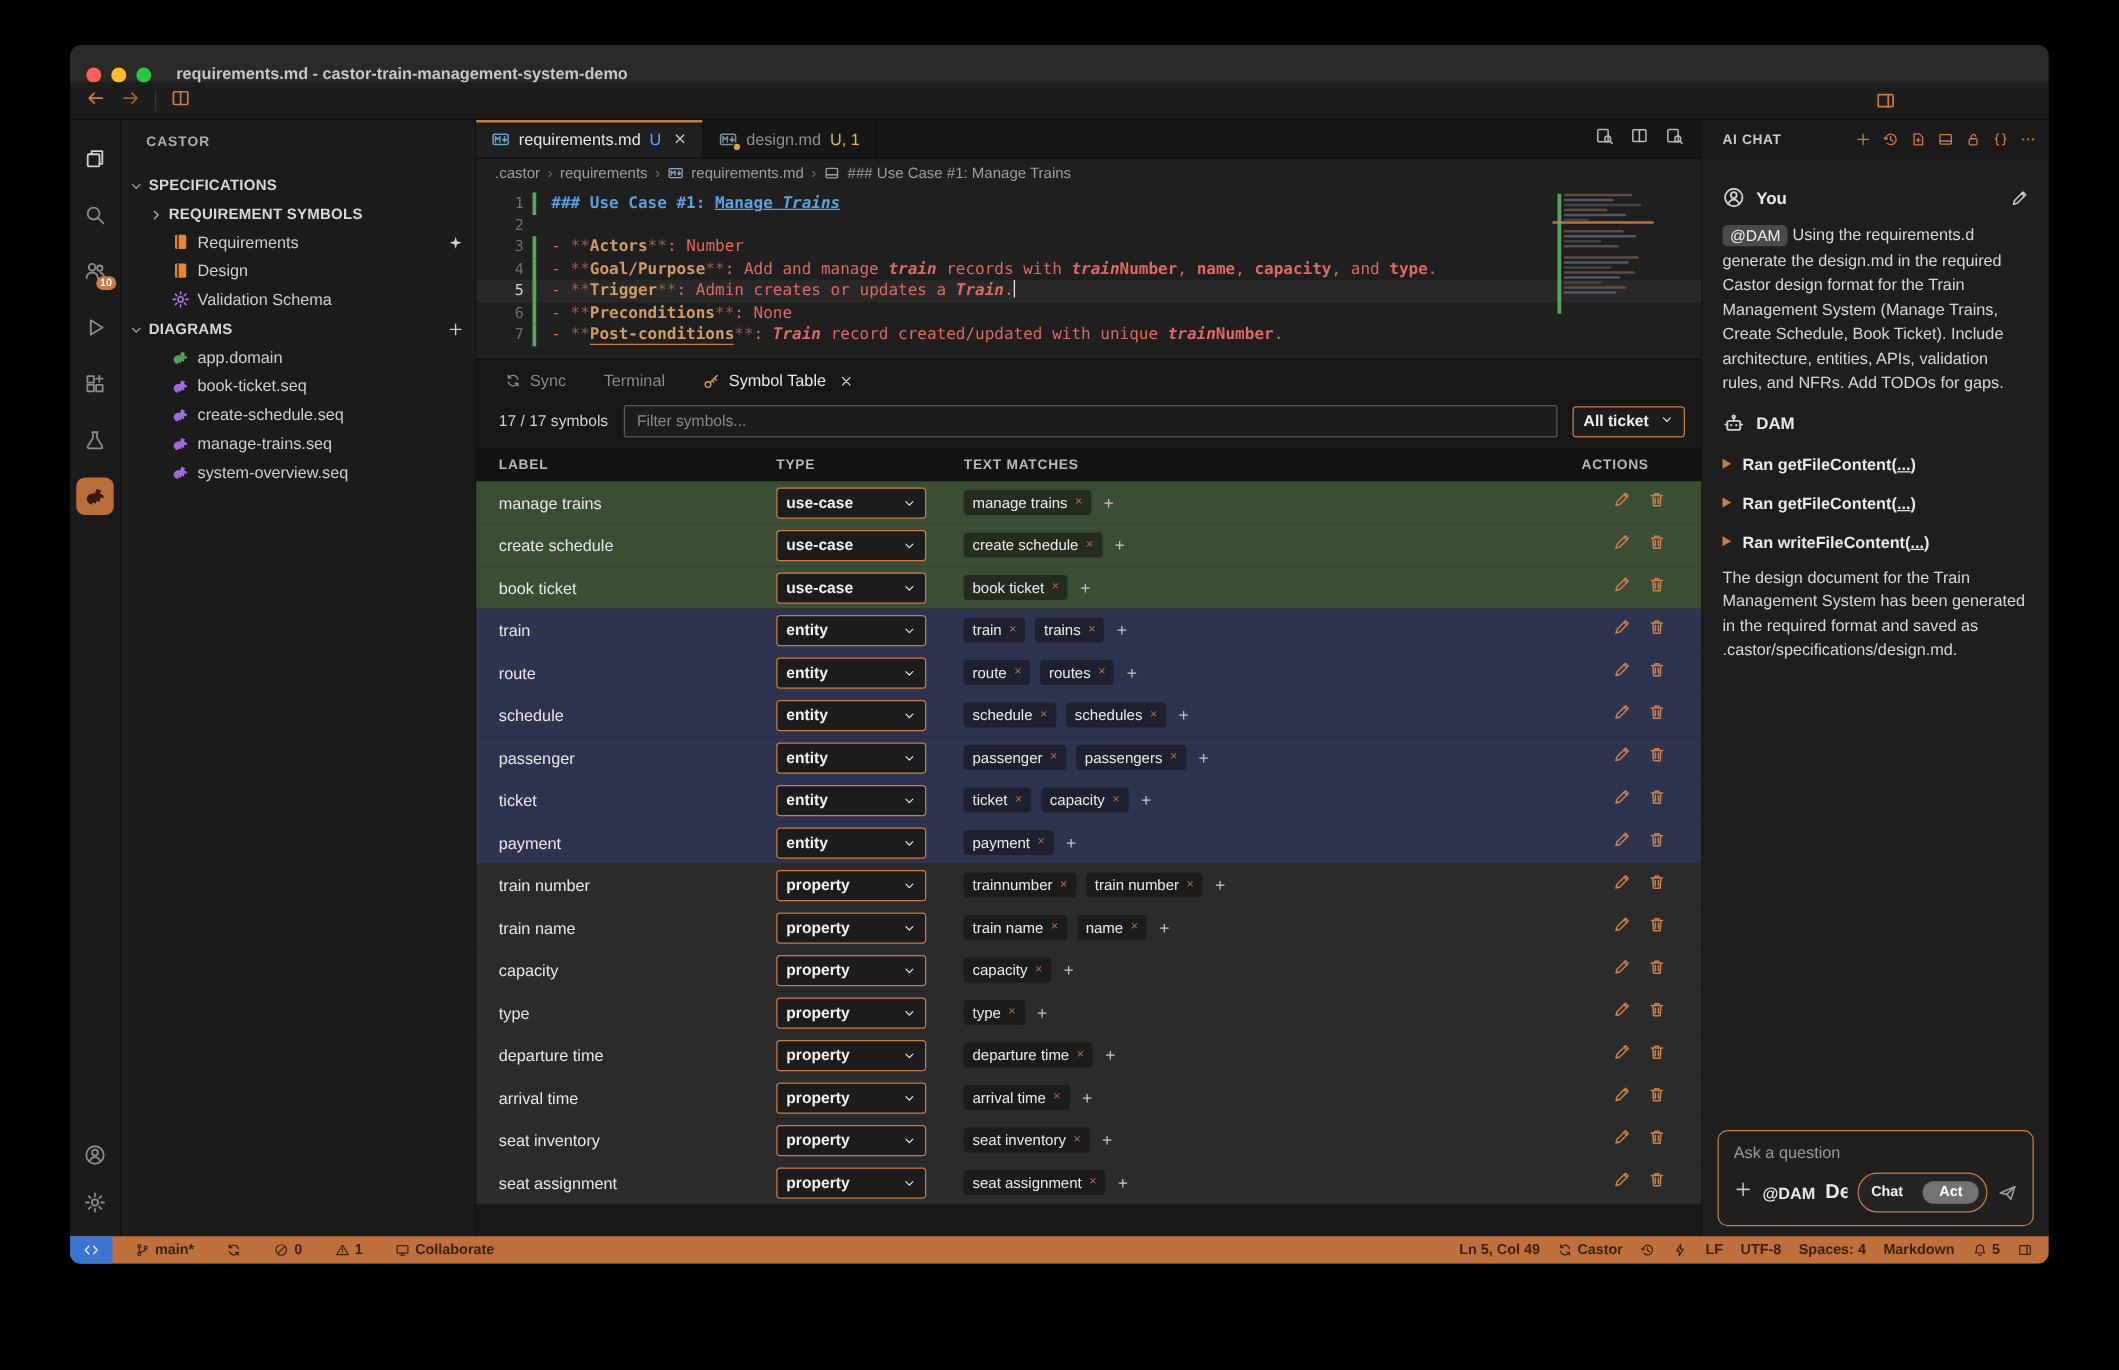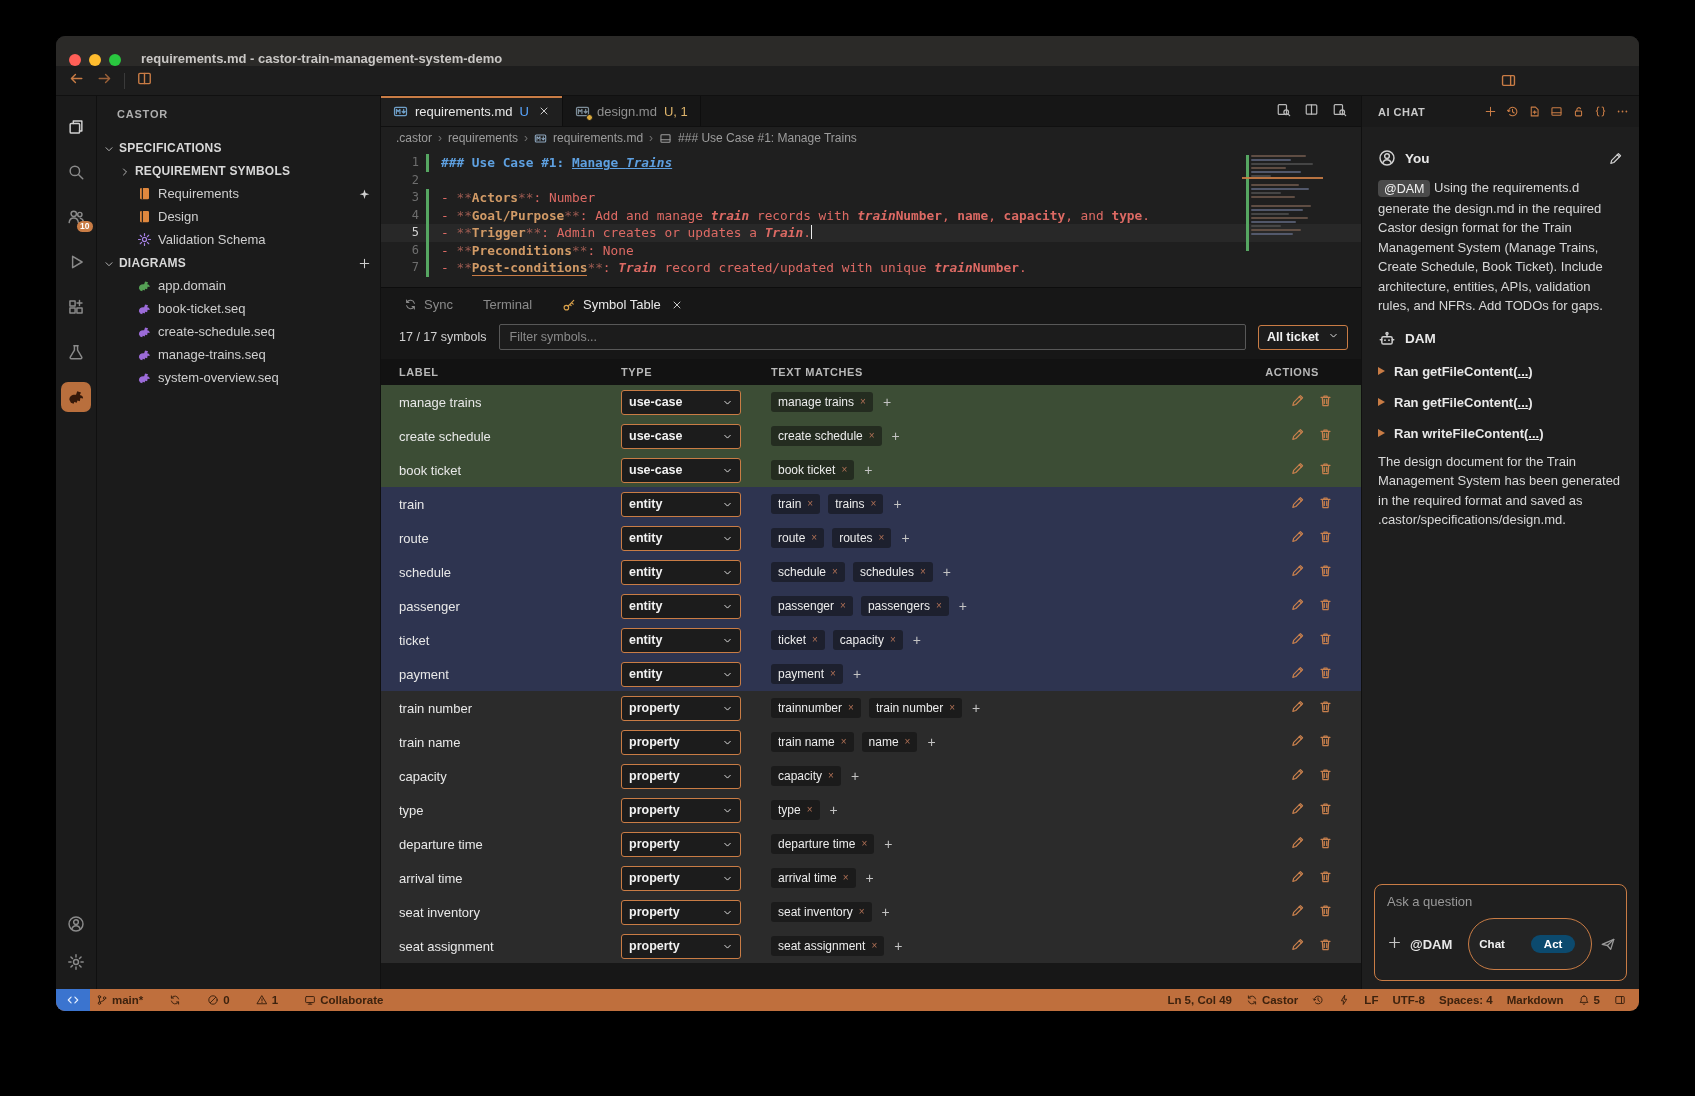--- a/index.html
+++ b/index.html
@@ -120,30 +120,30 @@
   .tool-line{display:flex;align-items:center;gap:9px;margin-top:16px;font-weight:700;color:#e9e9e9;font-size:13px}
   .tri{width:0;height:0;border-left:7px solid #c97c45;border-top:4.5px solid transparent;border-bottom:4.5px solid transparent}
   .tool-line u{text-decoration:underline}
   .chat-input{flex:0 0 auto;margin:10px 12px 8px;border:1.5px solid #c97c45;border-radius:8px;padding:9px 12px 10px;background:#1f1f1f}
   .ci-ph{color:#9a9a9a;font-size:13px}
   .ci-row{display:flex;align-items:center;margin-top:9px;gap:8px;color:#c4c4c4}
   .mention-tok{font-size:13px;color:#e8e8e8;font-weight:600;white-space:nowrap}
   .ctx{font-size:16px;color:#e8e8e8;font-weight:600;width:27px;overflow:hidden;white-space:nowrap}
   .mode-toggle{margin-left:auto;display:flex;align-items:center;border:1px solid #c97c45;border-radius:999px;background:#242424}
   .mode{font-size:11.5px;font-weight:700;color:#f2f2f2;padding:3.5px 10px}
-  .mode.active{background:#0c4a6e;border-radius:999px;margin:16px;padding:3px 13px;color:#fff}
+  .mode.active{background:#737373;border-radius:999px;margin:6px;padding:3px 13px;color:#fff}
   .sendic{color:#9a9a9a;display:flex}
   
   .rightbar{width:48px;background:#1a1a1a;border-left:1px solid #101010;display:flex;flex-direction:column;flex:0 0 auto}
   .rb-item{height:49px;display:flex;align-items:center;justify-content:center;color:#828282}
   .rb-item.active{background:#39261a;color:#c97c45}
   
   .statusbar{height:22px;background:#bf6f3d;display:flex;align-items:center;flex:0 0 auto;font-size:11.5px;color:#3d220e;font-weight:600}
   .remote{width:34px;height:100%;background:#3b74cf;color:#e8f0ff;display:flex;align-items:center;justify-content:center;flex:0 0 auto}
-  .sb-left{display:flex;align-items:center;gap:26px;padding-left:6px}
+  .sb-left{display:flex;align-items:center;gap:26px;padding-left:18px}
   .sb-right{margin-left:auto;display:flex;align-items:center;gap:14px;padding-right:13px}
   .sb-item{display:flex;align-items:center;gap:4px;white-space:nowrap}
 </style>
 </head>
 <body>
 
 <div class="stage">
   <div class="window">
 
     <div class="titlebar">

